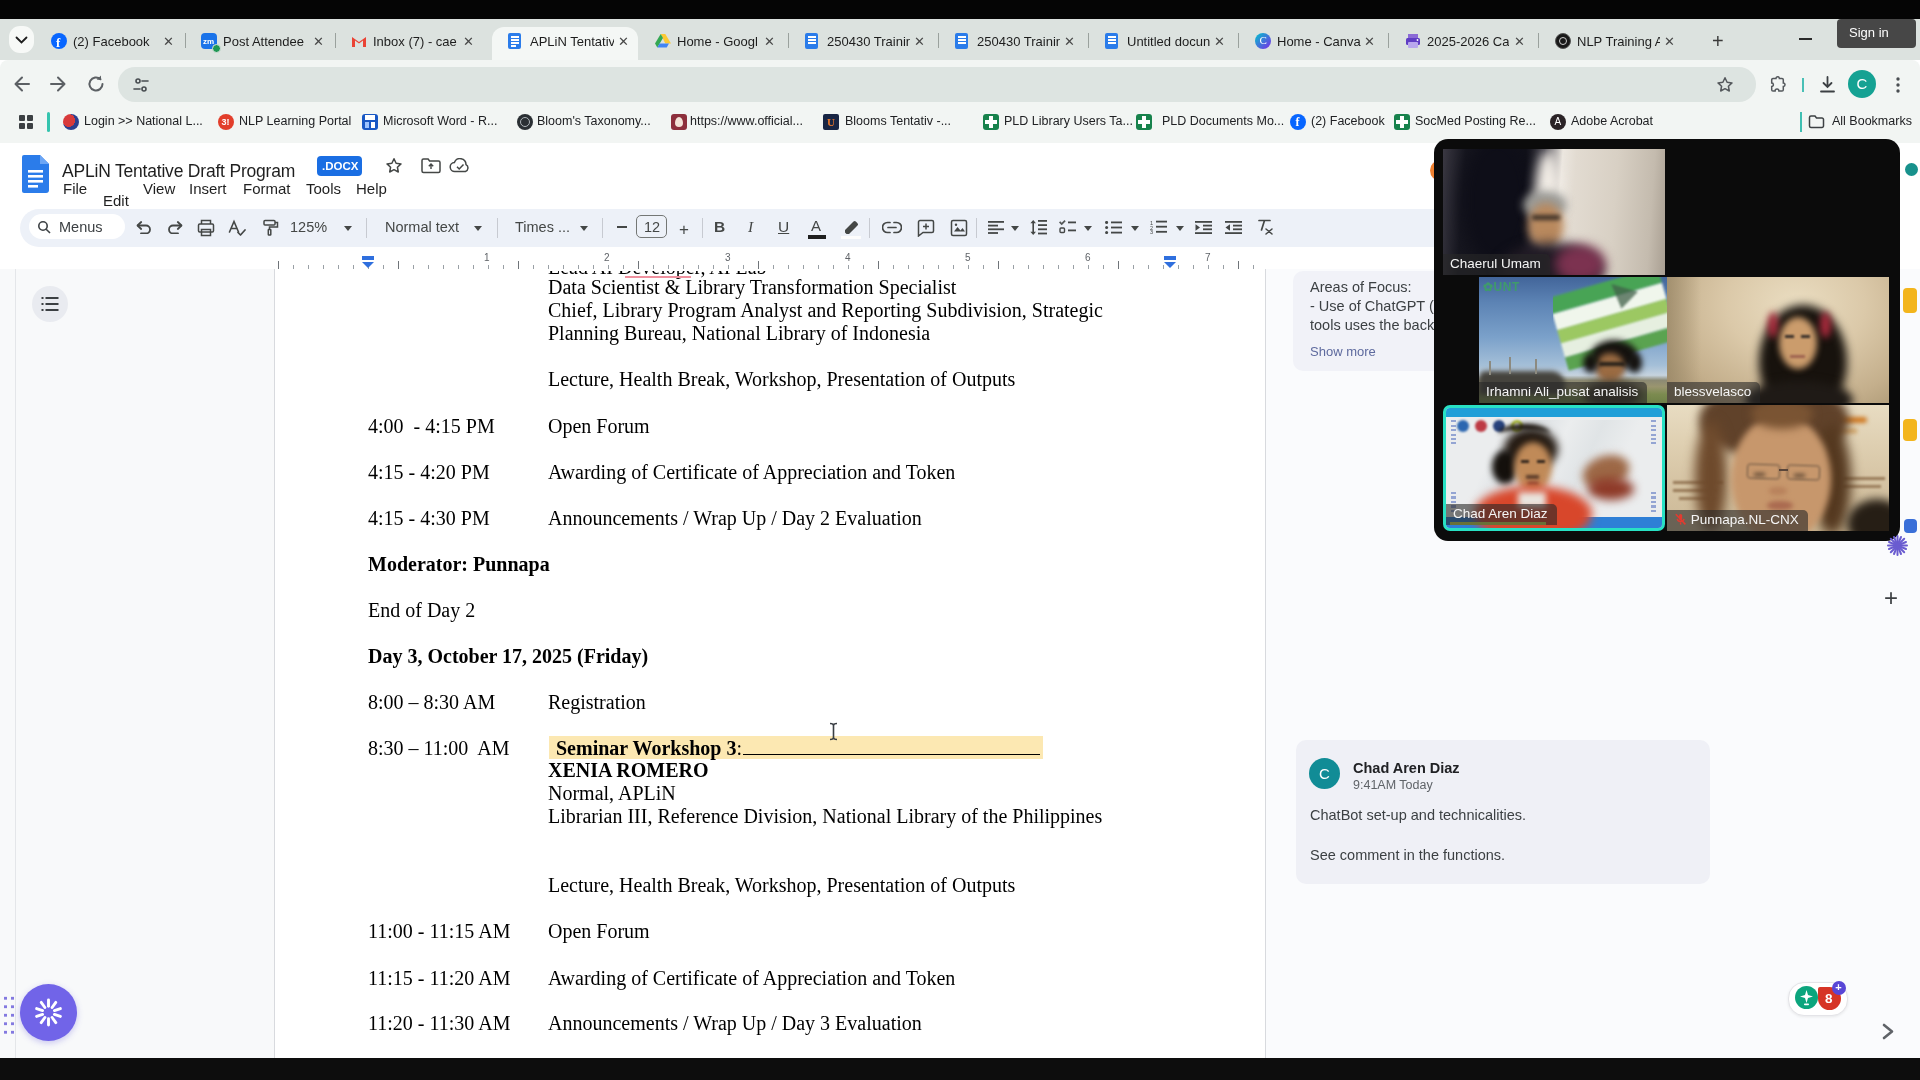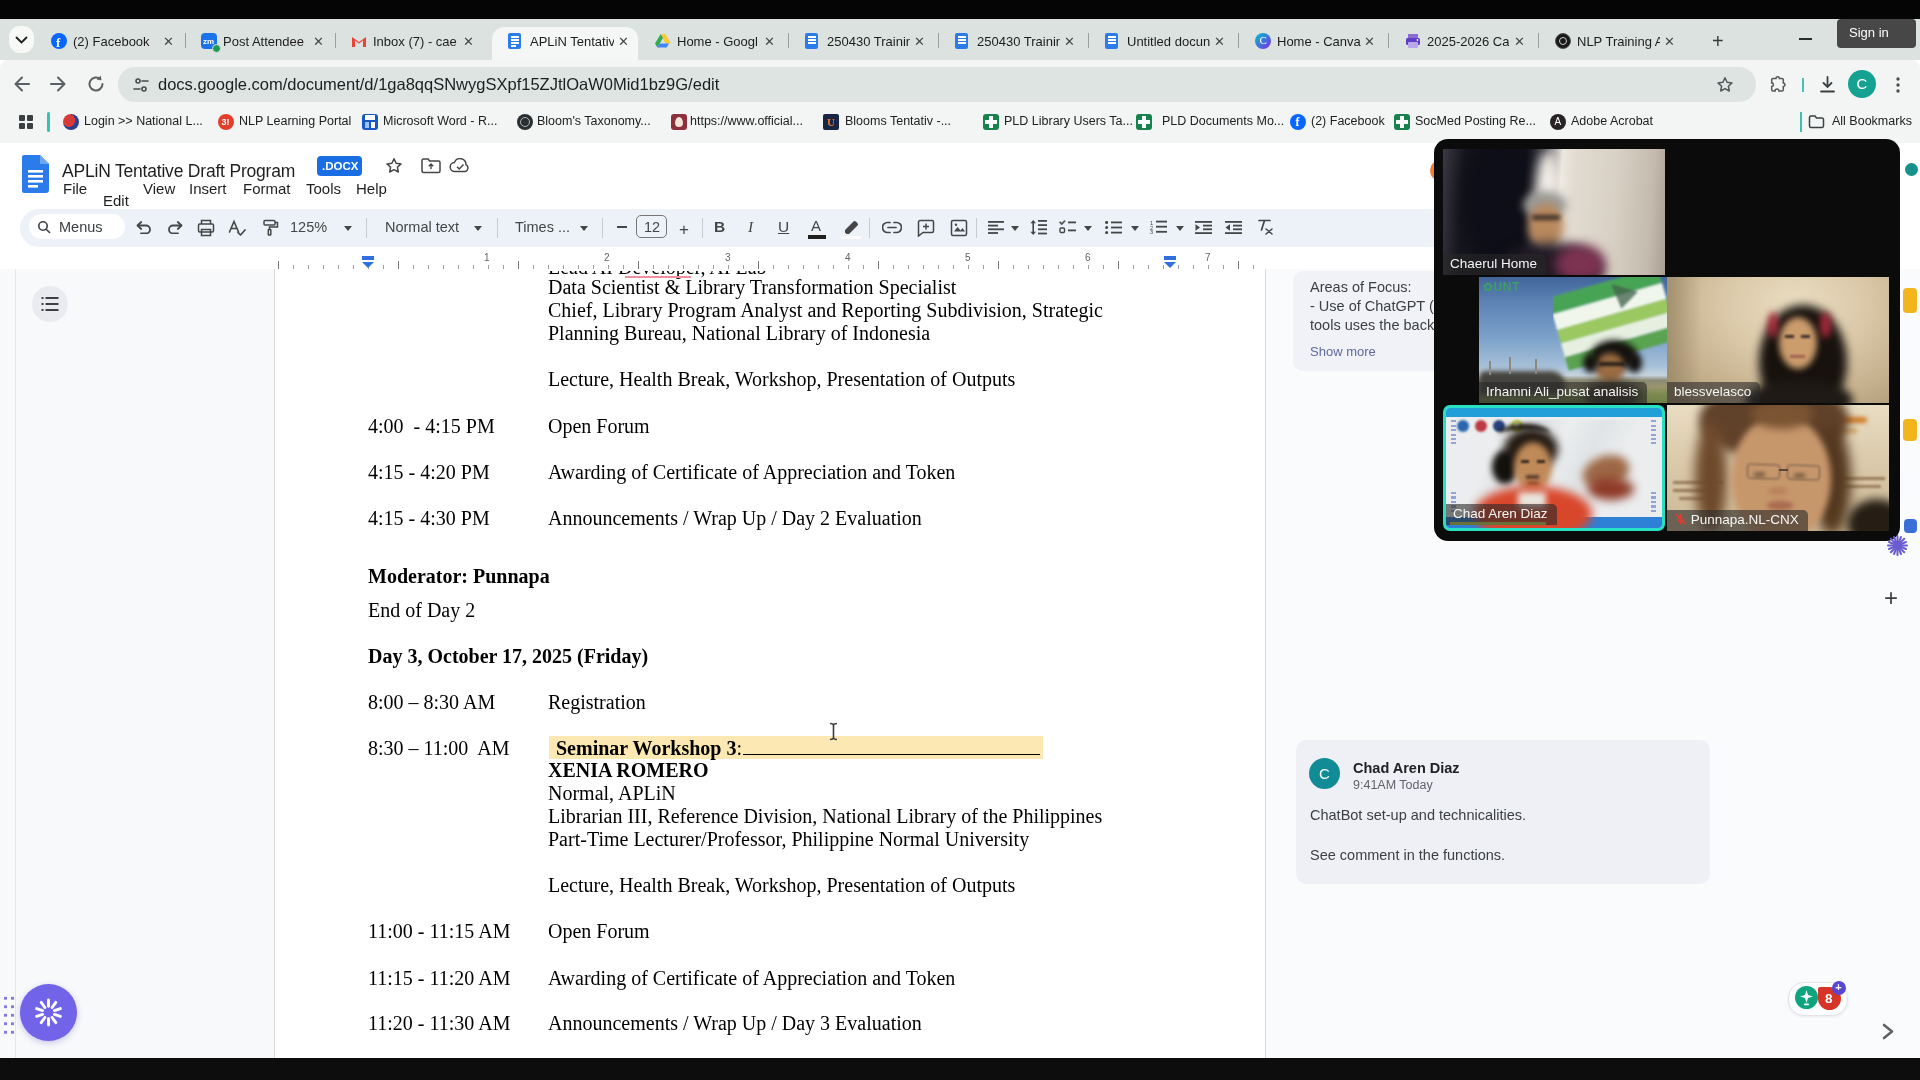--- a/index.html
+++ b/index.html
@@ -140,21 +140,20 @@
 
   <div class="abs" style="left:118px;top:67px;width:1638px;height:35px;background:#dde4e1;border-radius:17px;"></div>
   <svg class="abs" style="left:132px;top:76px;" width="18" height="18" viewBox="0 0 18 18">
       <g stroke="#474c50" stroke-width="1.6" fill="none" stroke-linecap="round">
         <circle cx="6" cy="5" r="2"></circle>
         <line x1="10" y1="5" x2="16" y2="5"></line>
         <circle cx="12" cy="13" r="2" fill="none"></circle>
         <line x1="2" y1="13" x2="8" y2="13"></line>
       </g>
     </svg>
-  <div class="abs" style="left:158px;top:75px;font-size:16.5px;color:#1c1e21;">docs.google.com/document/d/1ga8qqSNwygSXpf15ZJtlOaW0Mid1bz9G/edit</div>
   <svg class="abs" style="left:1716px;top:76px;" width="18" height="18" viewBox="0 0 18 18">
       <path d="M9 1.8l2.1 4.5 4.9.6-3.6 3.3.9 4.8L9 12.7 4.7 15l.9-4.8L2 6.9l4.9-.6z" fill="none" stroke="#54585c" stroke-width="1.5" stroke-linejoin="round"></path>
     </svg>
 
   <svg class="abs" style="left:1769px;top:76px;" width="18" height="18" viewBox="0 0 18 18">
       <path d="M7 2.5a1.7 1.7 0 0 1 3.4 0H13a1.3 1.3 0 0 1 1.3 1.3V7a1.7 1.7 0 0 1 0 3.4v3.3A1.3 1.3 0 0 1 13 15H9.9a1.9 1.9 0 0 0-3.8 0H4A1.3 1.3 0 0 1 2.7 13.7V10.4a1.7 1.7 0 0 0 0-3.4V3.8A1.3 1.3 0 0 1 4 2.5z" fill="none" stroke="#54585c" stroke-width="1.5"></path>
     </svg>
   <div class="abs" style="left:1802px;top:78px;width:2px;height:14px;background:#49c0b6;"></div>
   <svg class="abs" style="left:1818px;top:75px;" width="19" height="19" viewBox="0 0 19 19">
       <g stroke="#3c4043" stroke-width="1.8" fill="none" stroke-linecap="round">
@@ -469,33 +468,32 @@
     <div class="doc-line" style="left:548px;top:5px;">Data Scientist &amp; Library Transformation Specialist</div>
     <div class="doc-line" style="left:548px;top:28px;">Chief, Library Program Analyst and Reporting Subdivision, Strategic</div>
     <div class="doc-line" style="left:548px;top:51px;">Planning Bureau, National Library of Indonesia</div>
     <div class="doc-line" style="left:548px;top:97px;">Lecture, Health Break, Workshop, Presentation of Outputs</div>
     <div class="doc-line" style="left:368px;top:144px;">4:00  - 4:15 PM</div>
     <div class="doc-line" style="left:548px;top:144px;">Open Forum</div>
     <div class="doc-line" style="left:368px;top:190px;">4:15 - 4:20 PM</div>
     <div class="doc-line" style="left:548px;top:190px;">Awarding of Certificate of Appreciation and Token</div>
     <div class="doc-line" style="left:368px;top:236px;">4:15 - 4:30 PM</div>
     <div class="doc-line" style="left:548px;top:236px;">Announcements / Wrap Up / Day 2 Evaluation</div>
-    <div class="doc-line doc-b" style="left:368px;top:282px;margin-top:12px;">Moderator: Punnapa</div>
+    <div class="doc-line doc-b" style="left:368px;top:282px;">Moderator: Punnapa</div>
     <div class="doc-line" style="left:368px;top:328px;">End of Day 2</div>
     <div class="doc-line doc-b" style="left:368px;top:374px;">Day 3, October 17, 2025 (Friday)</div>
     <div class="doc-line" style="left:368px;top:420px;">8:00 – 8:30 AM</div>
     <div class="doc-line" style="left:548px;top:420px;">Registration</div>
     <div class="doc-line" style="left:368px;top:466px;">8:30 – 11:00  AM</div>
     <div class="abs" style="left:549px;top:465px;width:494px;height:23px;background:#fce8b2;"></div>
     <div class="doc-line" style="left:556px;top:466px;"><span class="doc-b">Seminar Workshop 3</span>:</div>
     <div class="abs" style="left:743px;top:483px;width:297px;height:1.4px;background:#000;"></div>
     <div class="doc-line doc-b" style="left:548px;top:488px;">XENIA ROMERO</div>
     <div class="doc-line" style="left:548px;top:511px;">Normal, APLiN</div>
     <div class="doc-line" style="left:548px;top:534px;">Librarian III, Reference Division, National Library of the Philippines</div>
-    <div class="doc-line" style="left:548px;top:557px;">Part-Time Lecturer/Professor, Philippine Normal University</div>
     <div class="doc-line" style="left:548px;top:603px;">Lecture, Health Break, Workshop, Presentation of Outputs</div>
     <div class="doc-line" style="left:368px;top:649px;">11:00 - 11:15 AM</div>
     <div class="doc-line" style="left:548px;top:649px;">Open Forum</div>
     <div class="doc-line" style="left:368px;top:696px;">11:15 - 11:20 AM</div>
     <div class="doc-line" style="left:548px;top:696px;">Awarding of Certificate of Appreciation and Token</div>
     <div class="doc-line" style="left:368px;top:741px;">11:20 - 11:30 AM</div>
     <div class="doc-line" style="left:548px;top:741px;">Announcements / Wrap Up / Day 3 Evaluation</div>
 
     <div class="doc-line" style="left:548px;top:-15px;">Lead AI Developer, AI Lab</div>
     <div class="abs" style="left:625px;top:4.5px;width:66px;height:2.5px;background:#f0919f;"></div>
@@ -527,21 +525,21 @@
   <div class="abs" id="overlay" style="left:1434px;top:139px;width:466px;height:402px;background:#0b0b0b;border-radius:14px;"></div>
 
   <div class="tile" style="left:1443px;top:149px;background:linear-gradient(94deg,#3a3842 0%,#16161f 10%,#101018 36%,#3e3c46 44%,#ece7e0 52%,#e2dbd1 58%,#d8d0c4 76%,#c4bbae 92%,#a99f92 100%);">
     <div class="blob" style="left:18px;top:-14px;width:72px;height:130px;background:#0e0e18;filter:blur(8px);"></div>
     <div class="blob" style="left:92px;top:2px;width:26px;height:100px;background:#f2ede6;filter:blur(6px);"></div>
     <div class="blob" style="left:80px;top:42px;width:44px;height:28px;background:#9b9b97;filter:blur(4px);"></div>
     <div class="blob" style="left:85px;top:54px;width:36px;height:46px;background:#b9895e;filter:blur(4px);"></div>
     <div class="abs" style="left:89px;top:66px;width:28px;height:4.5px;background:#3a2f26;filter:blur(2px);"></div>
     <div class="blob" style="left:56px;top:94px;width:104px;height:56px;background:#201a24;filter:blur(6px);"></div>
     <div class="blob" style="left:112px;top:96px;width:50px;height:38px;background:#7c3250;filter:blur(6px);"></div>
-    <div class="vlabel">Chaerul Home</div>
+    <div class="vlabel">Chaerul Umam</div>
   </div>
 
 
   <div class="tile" style="left:1443px;top:277px;background:linear-gradient(180deg,#42659a 0%,#5c83b4 20%,#7ba1ca 48%,#a4bfd8 70%,#c6d3de 78%,#8c8a74 82%,#9a956f 87%,#7c8b50 93%,#6f8147 100%);margin-left:36px;">
     <div class="abs" style="left:0px;top:94px;width:86px;height:24px;background:#45433d;filter:blur(2.5px);border-radius:6px 14px 0 0;"></div>
     <div class="abs" style="left:10px;top:84px;width:1.6px;height:14px;background:#8c8a80;"></div>
     <div class="abs" style="left:30px;top:80px;width:1.6px;height:17px;background:#8c8a80;"></div>
     <div class="abs" style="left:56px;top:82px;width:1.6px;height:15px;background:#8c8a80;"></div>
     <svg class="abs" style="left:74px;top:-6px;" width="122" height="102" viewBox="0 0 124 104">
       <g transform="rotate(-16 62 52)" filter="blur(1px)">

